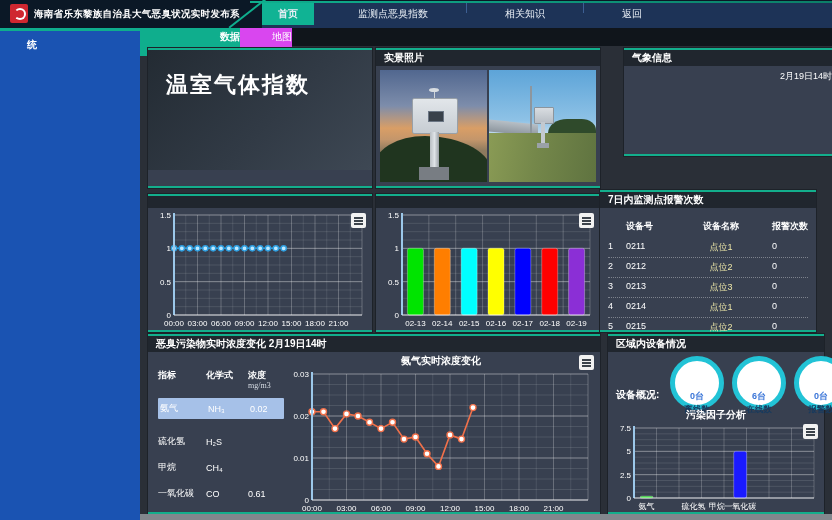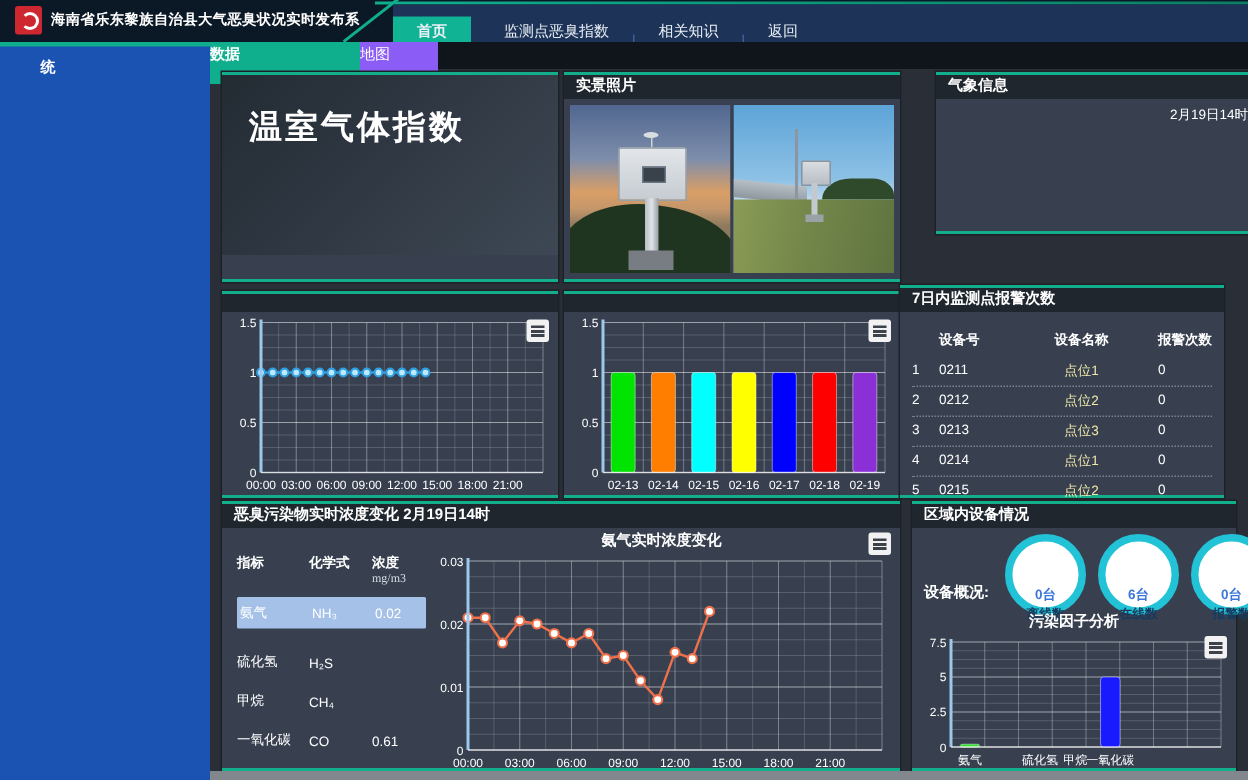--- a/index.html
+++ b/index.html
@@ -6,30 +6,30 @@
   body{width:832px;height:520px;position:relative;overflow:hidden;
        background:#2a2f37;font-family:"Liberation Sans",sans-serif;}
 
   
   .hdr{position:absolute;left:0;top:0;width:832px;height:28px;background:#0b1826;}
   .hdr-topline{position:absolute;left:250px;top:1px;right:0;height:2px;background:linear-gradient(90deg,#0fae8d,#0c7f68);}
   .hdr-swoosh{position:absolute;left:224px;top:12px;width:48px;height:2px;background:#0fae8d;transform:rotate(-38deg);}
   .logo{position:absolute;left:10px;top:4px;width:18px;height:19px;background:#cf2730;border-radius:2px;}
   .logo i{position:absolute;left:4px;top:4px;width:8px;height:8px;border:2.5px solid #fff;border-left-color:transparent;border-radius:50%;display:block;}
   .sys-title{position:absolute;left:34px;top:0;height:32px;line-height:28px;color:#fff;font-size:9.5px;font-weight:bold;letter-spacing:.3px;}
-  .nav{position:absolute;left:262px;top:3px;right:0;height:30px;background:#1d3357;display:flex;align-items:flex-end;}
+  .nav{position:absolute;left:262px;top:3px;right:0;height:30px;background:#1d3357;display:flex;align-items:flex-start;gap:22px;}
   .nav-item{color:#e8eef5;font-size:10px;padding:0 16px;height:22px;line-height:22px;cursor:pointer;}
   .nav-item.active{background:#10b394;font-weight:bold;margin-right:6px;}
   .nav-sep{width:1px;height:10px;background:#3d5f93;}
 
   
   .tabstrip{position:absolute;left:140px;top:28px;right:0;height:18px;background:#10151b;display:flex;}
-  .tab{height:28px;line-height:18px;text-align:left;color:#fff;font-size:10px;cursor:pointer;}
+  .tab{height:28px;line-height:18px;text-align:right;color:#fff;font-size:10px;cursor:pointer;}
   .tab.active{width:100px;background:#0fae8d;font-weight:bold;}
-  .tab.idle{width:52px;background:#8b5cf6;}
+  .tab.idle{width:52px;background:#d946ef;}
 
   
   .sidebar{position:absolute;left:0;top:28px;width:140px;bottom:0;background:#1a53b2;border-top:3px solid #0fae8d;box-sizing:border-box;}
   .sidebar .ovf{color:#fff;font-size:10px;font-weight:bold;padding:7px 0 0 27px;display:block;}
 
   
   .panel{position:absolute;background:#384050;border-top:2px solid #13ae8c;border-bottom:2px solid #13ae8c;box-shadow:0 0 0 1px #1d2229;box-sizing:border-box;}
   .ph{height:16px;background:#20262e;color:#fff;font-size:10px;font-weight:bold;line-height:16px;padding:0 8px;white-space:nowrap;}
   .ph.center{text-align:center;}
   .ph.slim{height:12px;}

